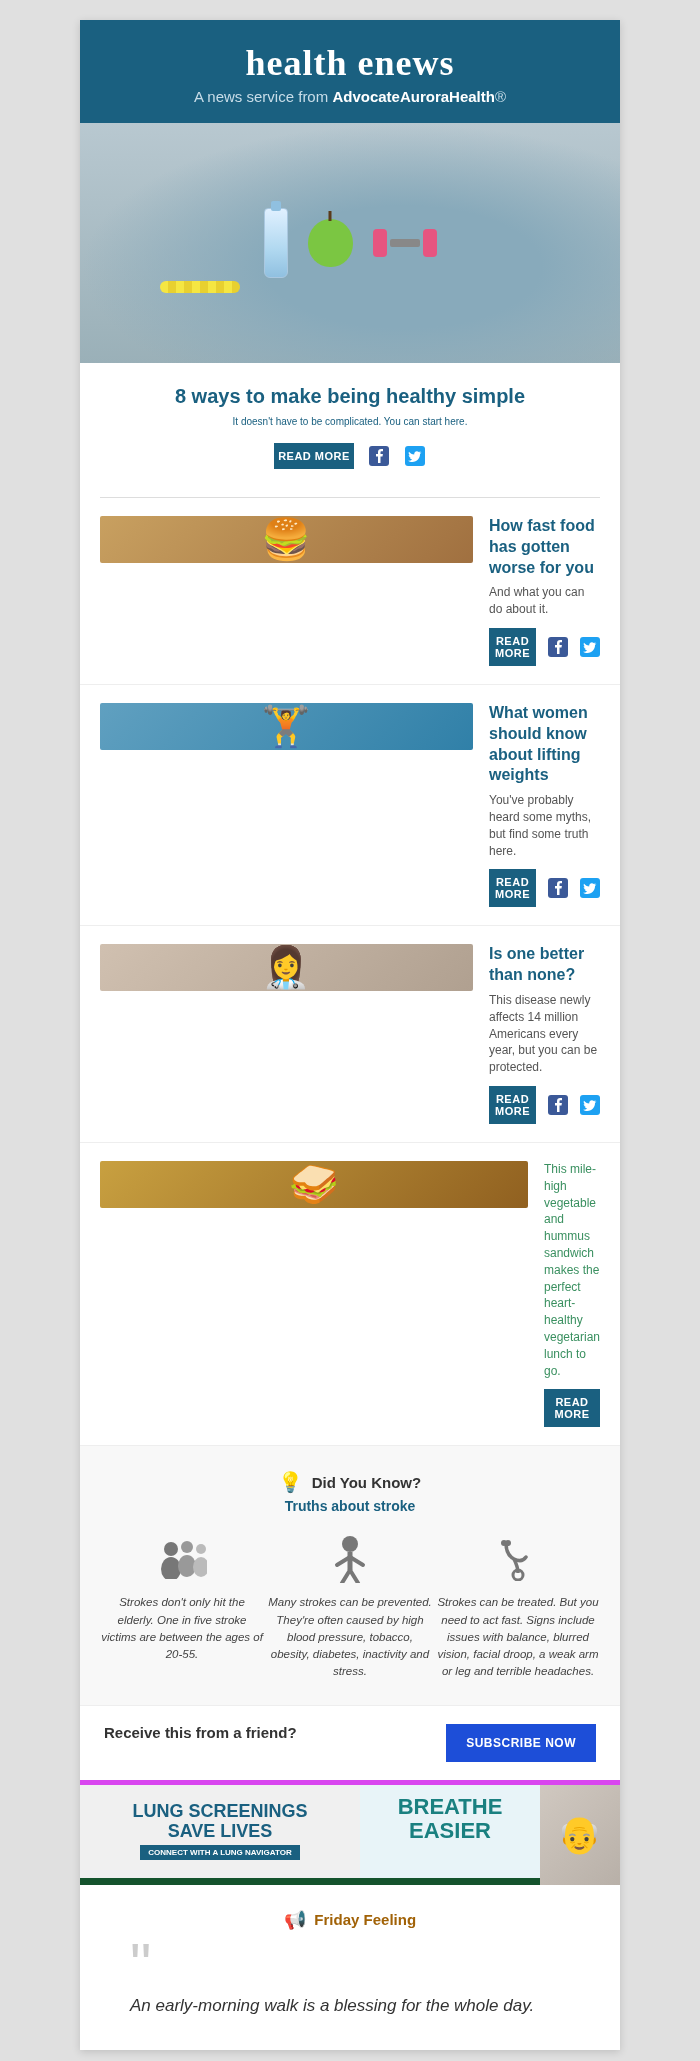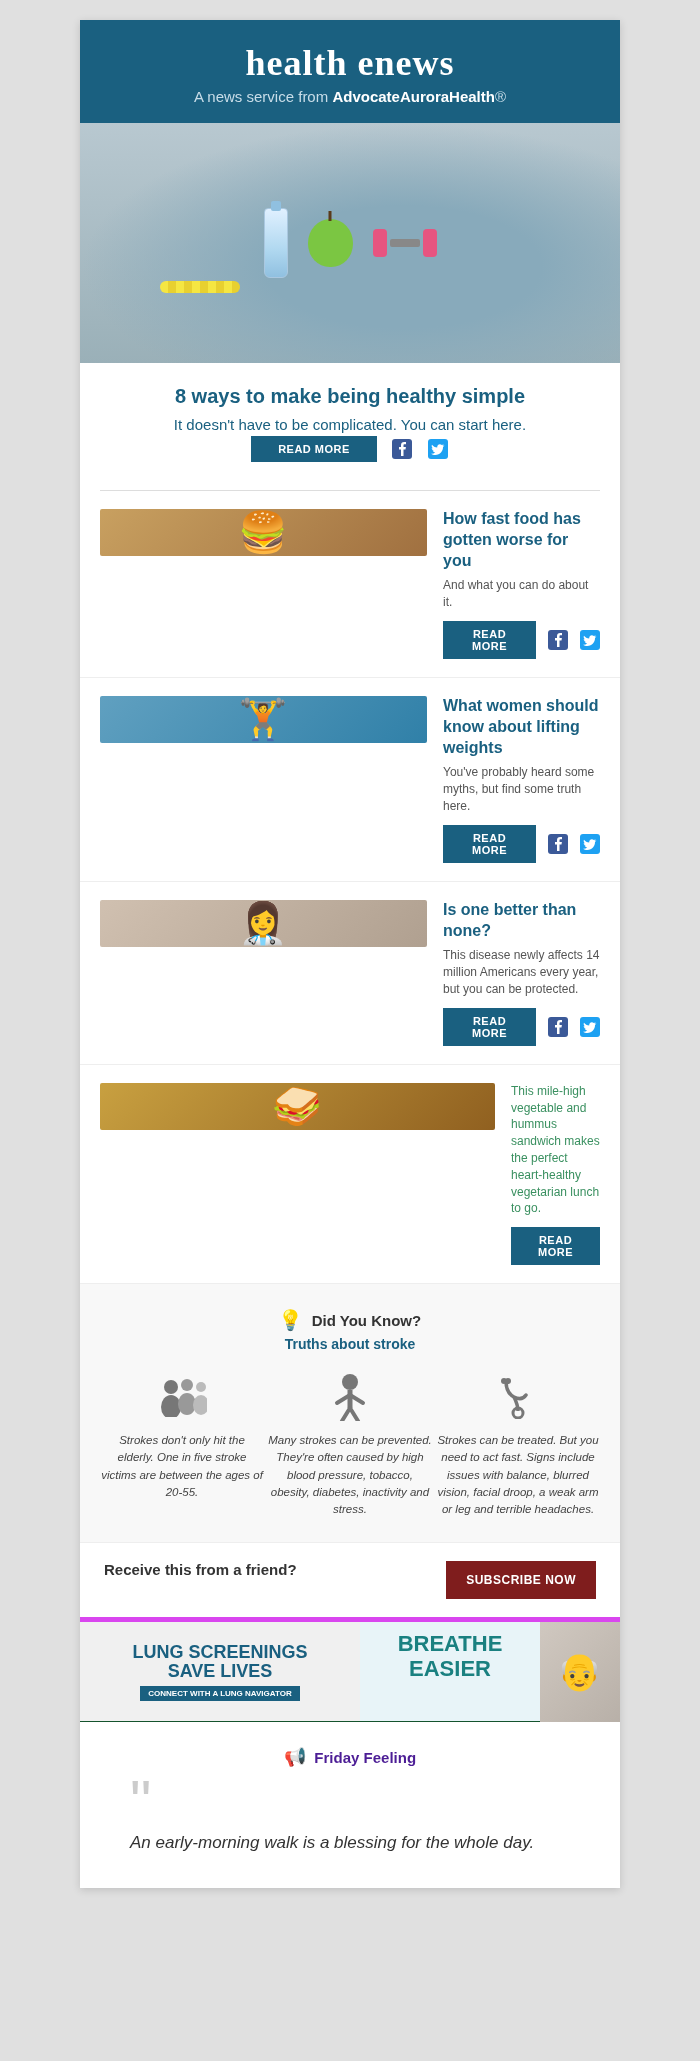--- a/index.html
+++ b/index.html
@@ -128,22 +128,22 @@
       padding: 22px 40px 10px;
     }
     .hero-article-title {
       color: #1a6080;
       font-size: 20px;
       font-weight: bold;
       margin-bottom: 8px;
     }
     .hero-article-desc {
       color: #1a6080;
-      font-size: 15px;
-      margin-bottom: 3px;
+      font-size: 10px;
+      margin-bottom: 16px;
     }
     .hero-actions {
       display: flex;
       align-items: center;
       justify-content: center;
       gap: 14px;
       margin-bottom: 18px;
     }
     
     .divider {
@@ -237,21 +237,21 @@
     .article-actions {
       display: flex;
       align-items: center;
       gap: 12px;
     }
     
     .btn-read-more {
       background: #1a6080;
       color: #ffffff;
       border: none;
-      padding: 7px 27px;
+      padding: 7px 4px;
       font-size: 11px;
       font-weight: bold;
       cursor: pointer;
       text-transform: uppercase;
       letter-spacing: 0.5px;
     }
     
     .social-icon {
       width: 22px;
       height: 22px;
@@ -320,35 +320,35 @@
       justify-content: space-between;
       padding: 18px 24px;
       border-bottom: 5px solid #d946ef;
     }
     .subscribe-text {
       font-size: 15px;
       font-weight: bold;
       color: #333;
     }
     .btn-subscribe {
-      background: #7f1d1d;
+      background: #1d4ed8;
       color: #ffffff;
       border: none;
       padding: 12px 20px;
       font-size: 12px;
       font-weight: bold;
       cursor: pointer;
       text-transform: uppercase;
       letter-spacing: 0.5px;
     }
     
     .ad-banner {
       display: flex;
       height: 100px;
-      border-bottom: 1px solid #14532d;
+      border-bottom: 7px solid #14532d;
     }
     .ad-left {
       flex: 1;
       background: #f0f0f0;
       display: flex;
       flex-direction: column;
       align-items: center;
       justify-content: center;
       padding: 10px;
       gap: 4px;
@@ -402,21 +402,21 @@
     .ff-header {
       display: flex;
       align-items: center;
       justify-content: center;
       gap: 8px;
       margin-bottom: 16px;
     }
     .ff-title {
       font-size: 15px;
       font-weight: bold;
-      color: #4c1d95;
+      color: #a16207;
     }
     .ff-quote-container {
       position: relative;
       text-align: left;
       padding: 0 20px;
     }
     .ff-open-quote {
       font-size: 60px;
       color: #ccc;
       line-height: 0.6;

